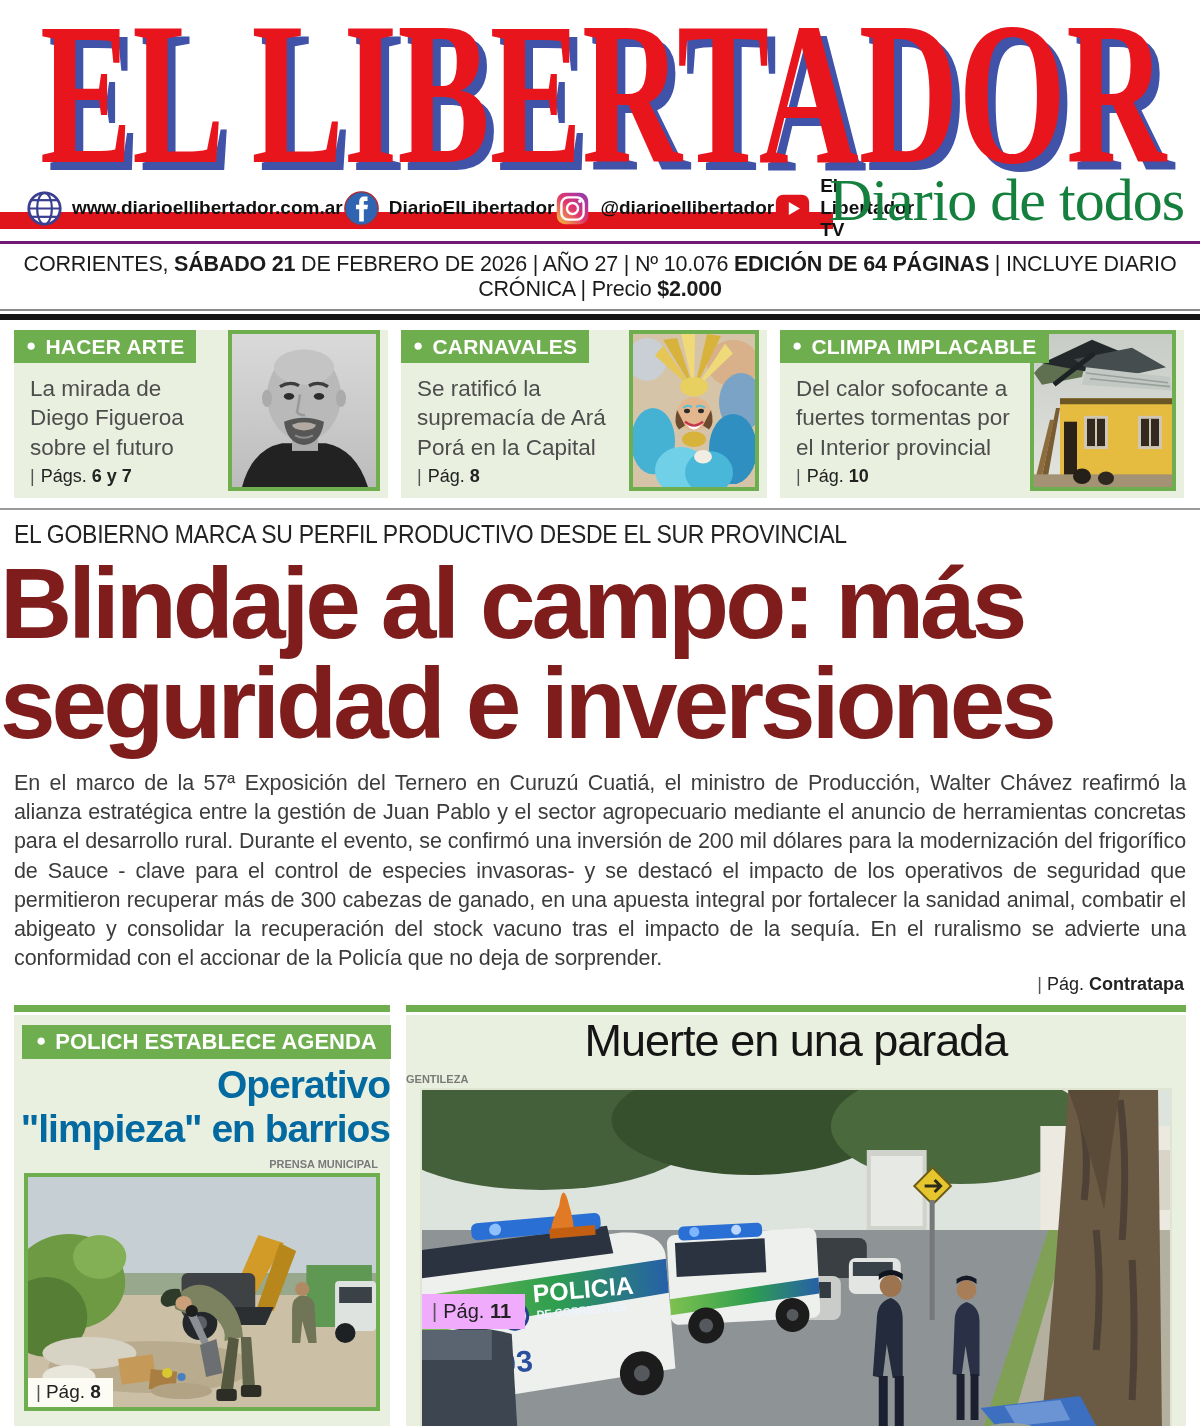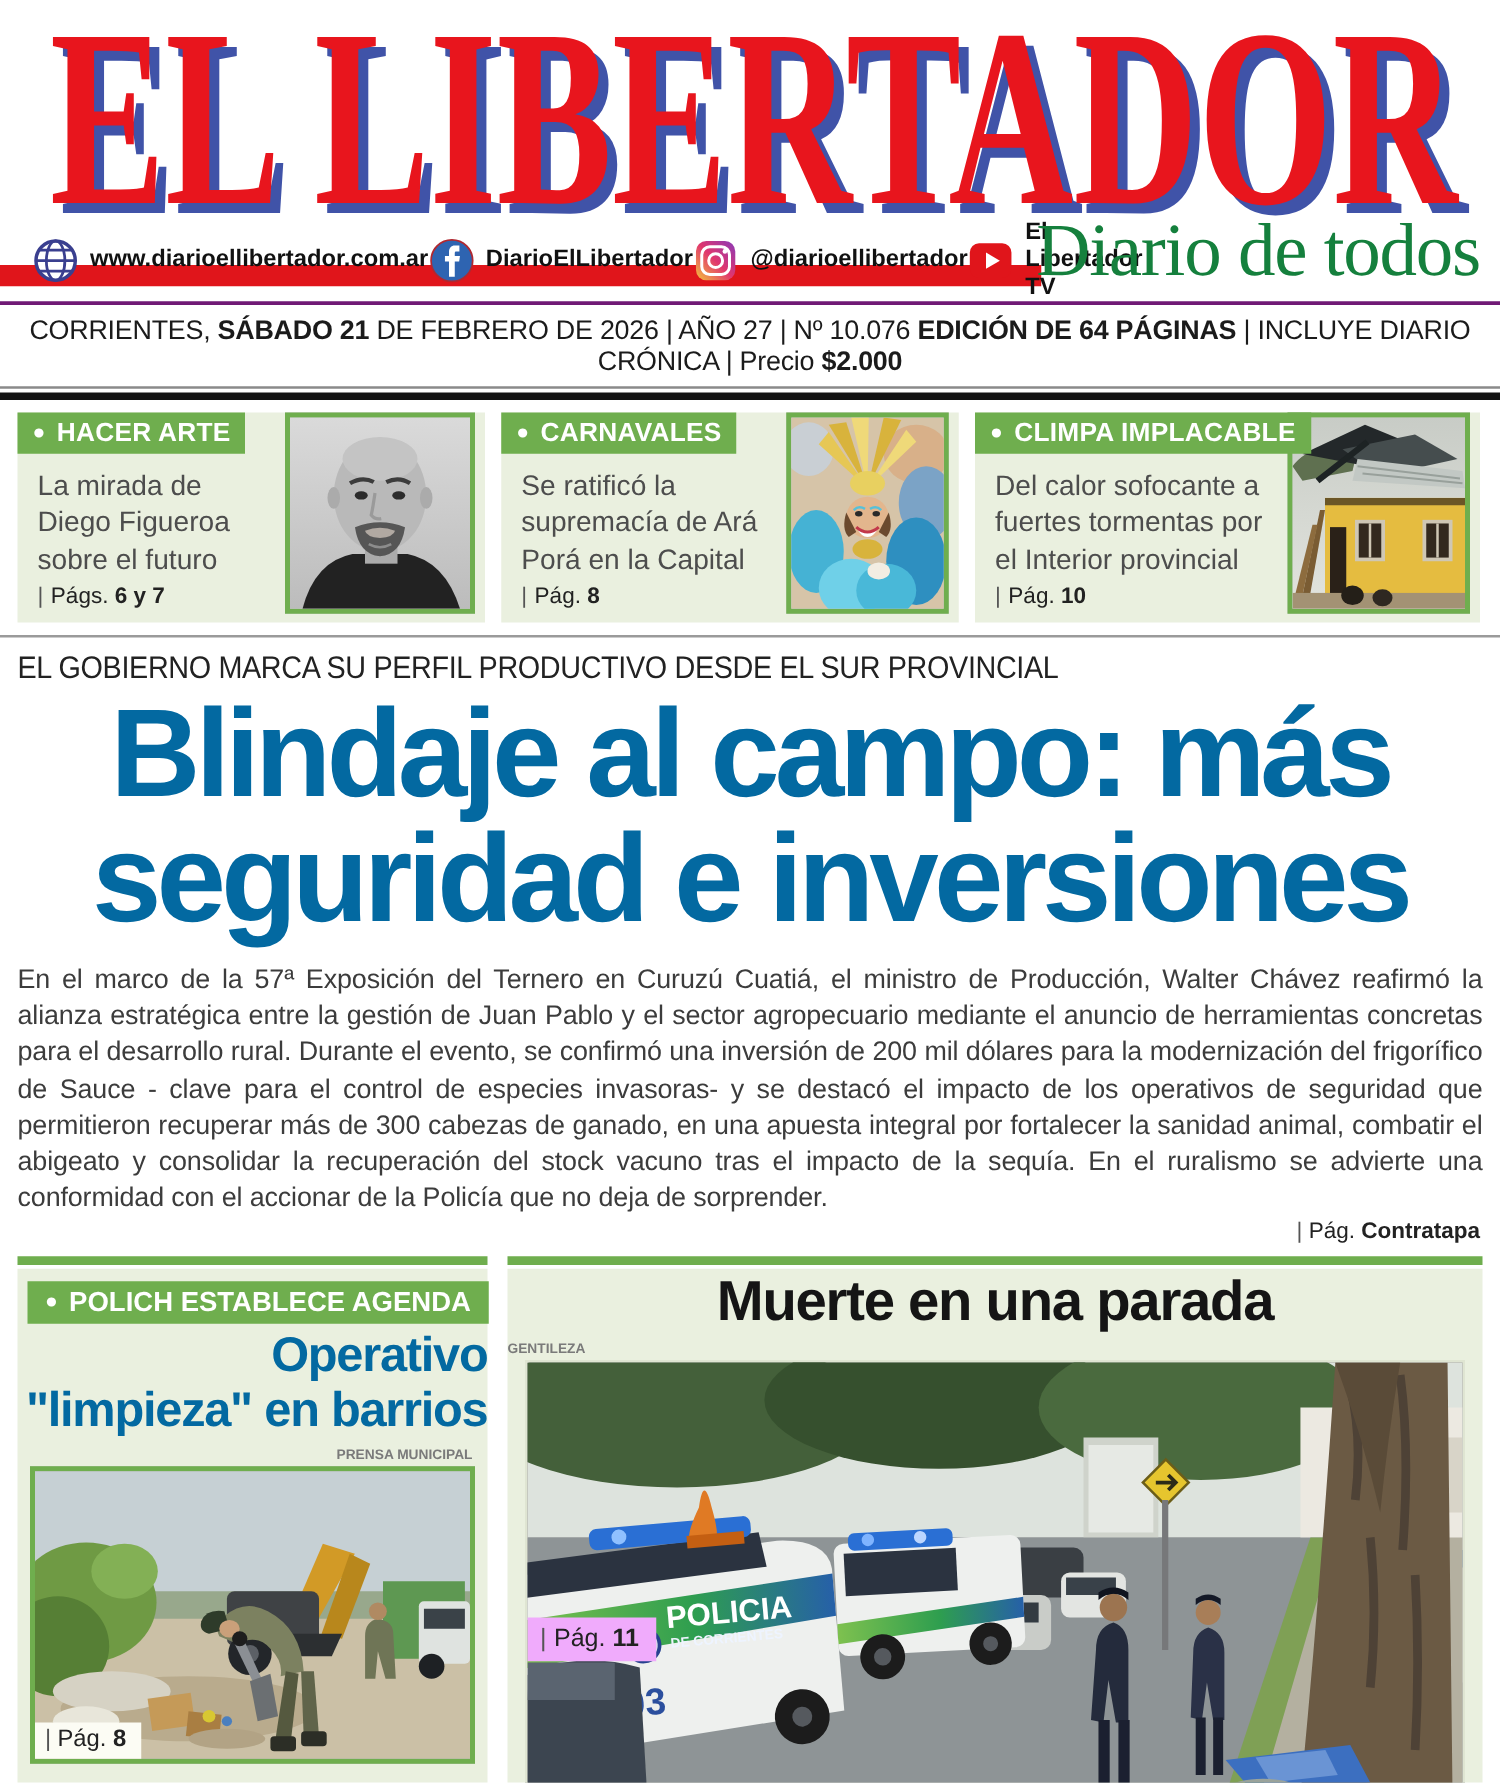--- a/index.html
+++ b/index.html
@@ -39,22 +39,22 @@
   .t1 .teaser-photo { width:152px; } .t2 .teaser-photo { width:130px; } .t3 .teaser-photo { width:146px; }
   .teaser-text { position:absolute; left:16px; top:44px; font-size:22.5px; color:#4d4d4d; line-height:1.3; }
   .t1 .teaser-text { right:172px; } .t2 .teaser-text { right:150px; } .t3 .teaser-text { right:164px; }
   .teaser-page { position:absolute; left:16px; bottom:11px; font-size:18px; color:#222; }
   .teaser-page .sep { color:#555; margin-right:6px; }
   .teaser-page b { font-weight:bold; }
   
   .hr1 { height:2px; background:#9a9a9a; margin:4px 0 10px 0; }
   .kicker { margin-left:14px; font-size:25px; color:#222; transform:scaleX(0.92);
     transform-origin:left center; white-space:nowrap; letter-spacing:-0.3px; }
-  .headline { text-align:center; font-weight:bold; font-size:100px; letter-spacing:-4px;
-    line-height:1.0; color:#0369a1; margin-top:4px; }
+  .headline { text-align:left; font-weight:bold; font-size:100px; letter-spacing:-4px;
+    line-height:1.0; color:#7f1d1d; margin-top:4px; }
   .lead-body { margin:16px 14px 0 14px; font-size:21.5px; line-height:1.16; color:#3c3c3c;
     text-align:justify; letter-spacing:-0.1px; }
   .lead-body p { line-height:1.36; }
   .lead-page { text-align:right; margin:0 16px 0 0; font-size:18px; color:#222; }
   .lead-page .sep { color:#555; margin-right:5px; }
   .lead-page b { font-weight:bold; }
   
   .bottom { display:flex; gap:16px; padding:10px 14px 0 14px; }
   .col-left { width:376px; flex:0 0 auto; }
   .col-right { flex:1; }
@@ -68,21 +68,21 @@
     margin-top:4px; letter-spacing:-1px; }
   .l-credit { text-align:right; font-size:11px; color:#7a7a7a; margin:7px 12px 3px 0; font-weight:bold;padding-left:32px; }
   .l-photo { position:relative; margin:0 10px; height:238px; border:4px solid #6fae4e; background:#bbb; }
   .l-photo svg { display:block; width:100%; height:100%; }
   .photo-tag { position:absolute; left:0; bottom:0; background:#fcfcf4; padding:3px 12px 4px 8px;
     font-size:19px; color:#222; }
   .photo-tag .sep { color:#555; margin-right:5px; }
   .photo-tag b { font-weight:bold; }
   .l-caption { margin:12px 12px 0 12px; font-size:17px; line-height:1.32; color:#2d2d2d; }
   .cap-lead { font-weight:bold; }
-  .r-title { text-align:center; font-weight:bold; font-size:45px; color:#151515; 
+  .r-title { text-align:center; font-weight:normal; font-size:45px; color:#151515; 
     letter-spacing:-1px; }
   .r-credit { font-size:11px; color:#7a7a7a; margin:6px 16px 3px 0; font-weight:bold; }
   .r-photo { position:relative; margin:0 14px; height:350px; background:#999; border:2px solid #dfe5d2; }
   .r-photo svg { display:block; width:100%; height:100%; }
   .r-tag { position:absolute; left:0; top:204px; background:#f0abfc; padding:6px 14px 6px 10px;
     font-size:20px; color:#222; }
   .r-tag .sep { color:#555; margin-right:6px; }
   .r-tag b { font-weight:bold; }
 </style>
 </head>

